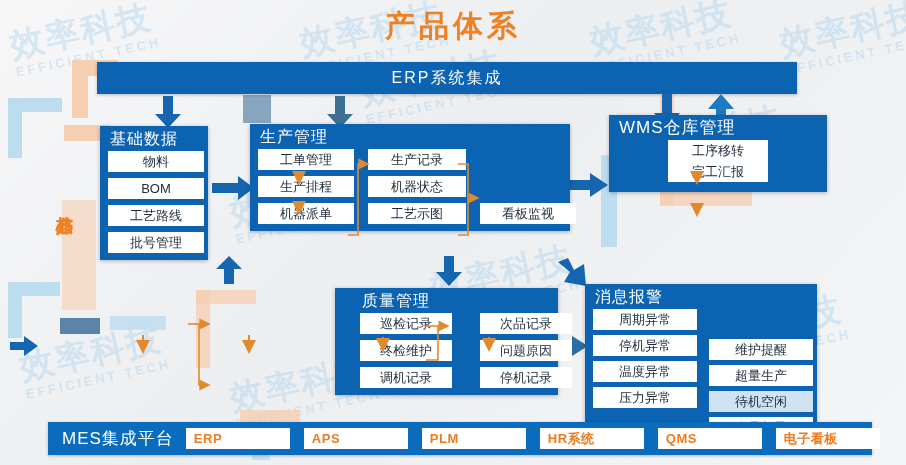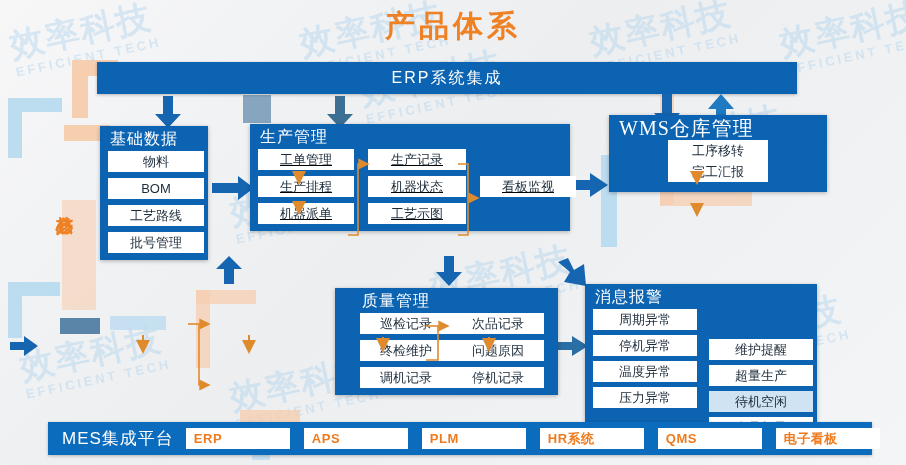--- a/index.html
+++ b/index.html
@@ -210,51 +210,51 @@
         <div class="item" style="width:84px">物料</div>
         <div class="item" style="width:84px">BOM</div>
         <div class="item" style="width:84px">工艺路线</div>
         <div class="item" style="width:84px">批号管理</div>
       </div>
     </div>
   </div>
 
   <div class="mod" style="left:250px;top:124px;width:320px;">
     <div class="mod-title">生产管理</div>
-    <div class="mod-body" style="gap:14px;text-decoration:underline;">
+    <div class="mod-body" style="gap:14px;">
       <div class="col">
         <div class="item" style="width:84px">工单管理</div>
         <div class="item" style="width:84px">生产排程</div>
         <div class="item" style="width:84px">机器派单</div>
       </div>
       <div class="col">
         <div class="item" style="width:86px">生产记录</div>
         <div class="item" style="width:86px">机器状态</div>
         <div class="item" style="width:86px">工艺示图</div>
       </div>
-      <div class="col" style="justify-content:flex-start">
+      <div class="col" style="justify-content:flex-end">
         <div class="item" style="width:84px;margin-top:27px">看板监视</div>
       </div>
     </div>
   </div>
 
   <div class="mod" style="left:609px;top:115px;width:218px;">
-    <div class="mod-title" style="font-size:20px;font-family:Liberation Serif, serif;">WMS仓库管理</div>
+    <div class="mod-title" style="font-size:17px;">WMS仓库管理</div>
     <div class="mod-body" style="justify-content:center;padding-bottom:10px;">
       <div class="col" style="gap:0;">
         <div class="item" style="width:88px">工序移转</div>
         <div class="item" style="width:88px">完工汇报</div>
       </div>
     </div>
   </div>
 
 
   <div class="mod" style="left:335px;top:288px;width:206px;padding-left:17px;">
     <div class="mod-title">质量管理</div>
-    <div class="mod-body" style="gap:0;">
+    <div class="mod-body" style="gap:28px;">
       <div class="col">
         <div class="item" style="width:80px">巡检记录</div>
         <div class="item" style="width:80px">终检维护</div>
         <div class="item" style="width:80px">调机记录</div>
       </div>
       <div class="col">
         <div class="item" style="width:80px">次品记录</div>
         <div class="item" style="width:80px">问题原因</div>
         <div class="item" style="width:80px">停机记录</div>
       </div>

